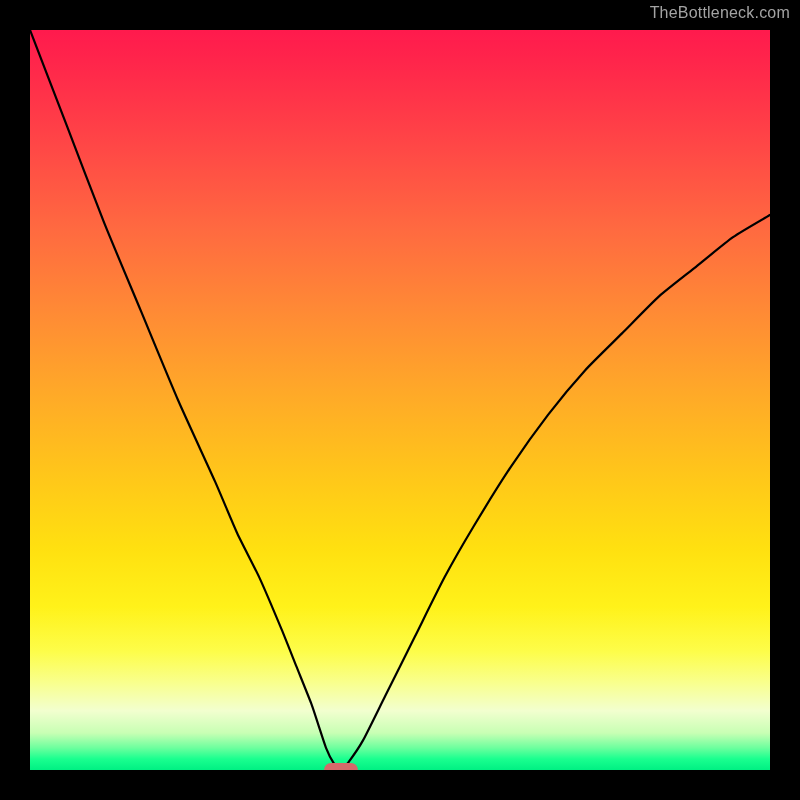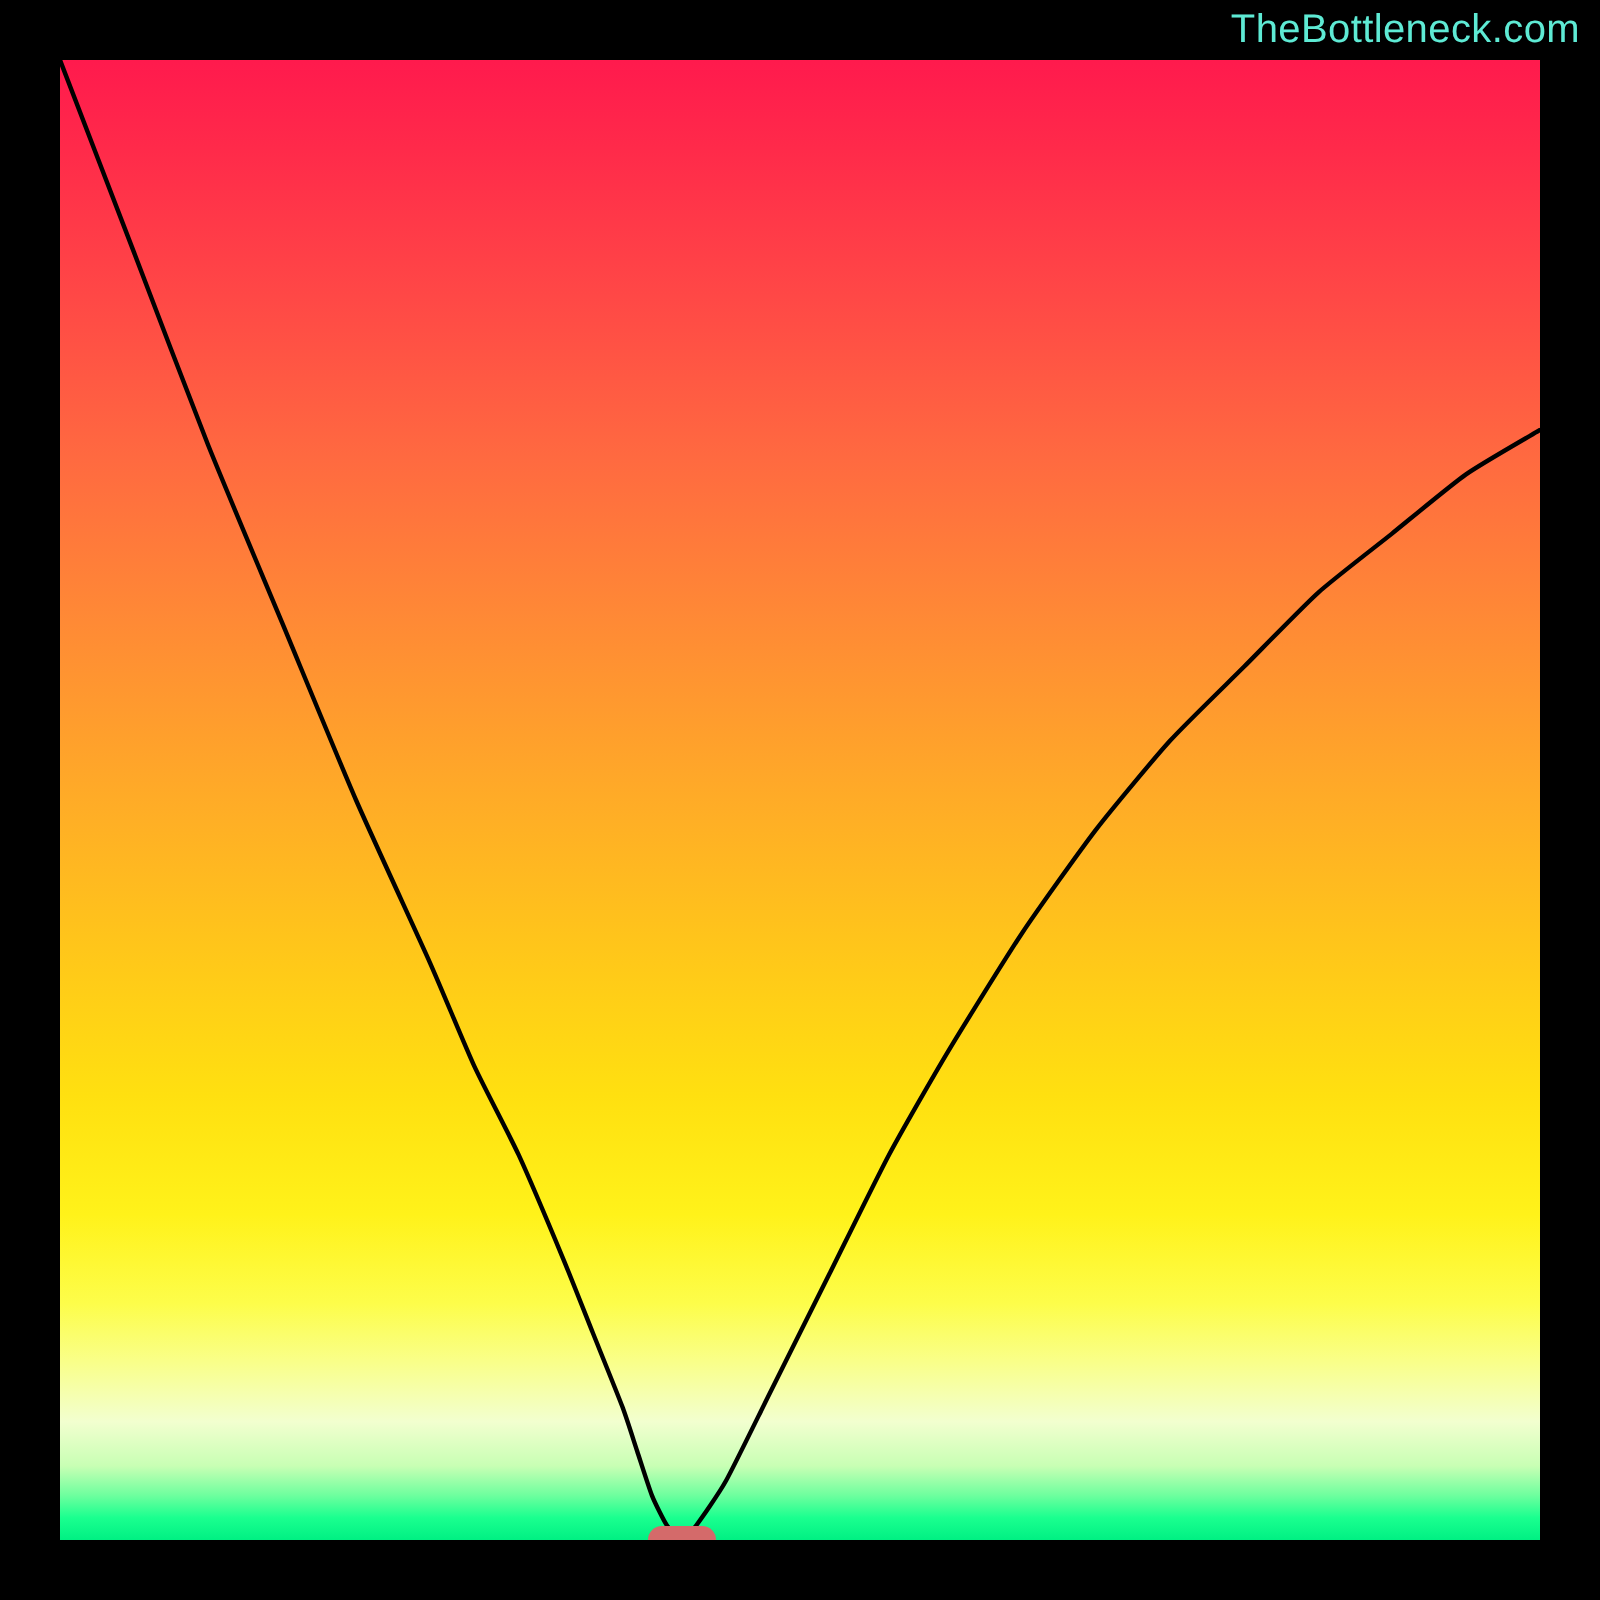--- a/index.html
+++ b/index.html
@@ -46,22 +46,22 @@
       #c8ffb4 95%,
       #6dff9e 97%,
       #1aff8f 98.5%,
       #00f083 100%
     );
   }
   .watermark {
     position: absolute;
     top: 4px;
     right: 10px;
-    color: #5eead4;
-    font-size: 20px;
+    color: #a3a3a3;
+    font-size: 16px;
     font-weight: 500;
     letter-spacing: 0.2px;
     user-select: none;
   }
   .marker {
     position: absolute;
     width: 34px;
     height: 14px;
     border-radius: 7px;
     background: #d46a6a;

